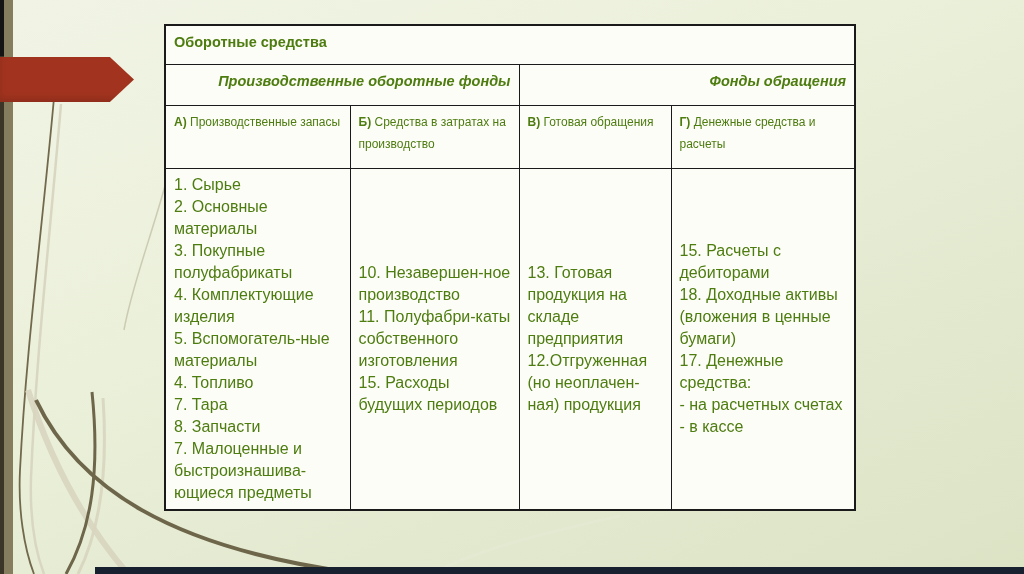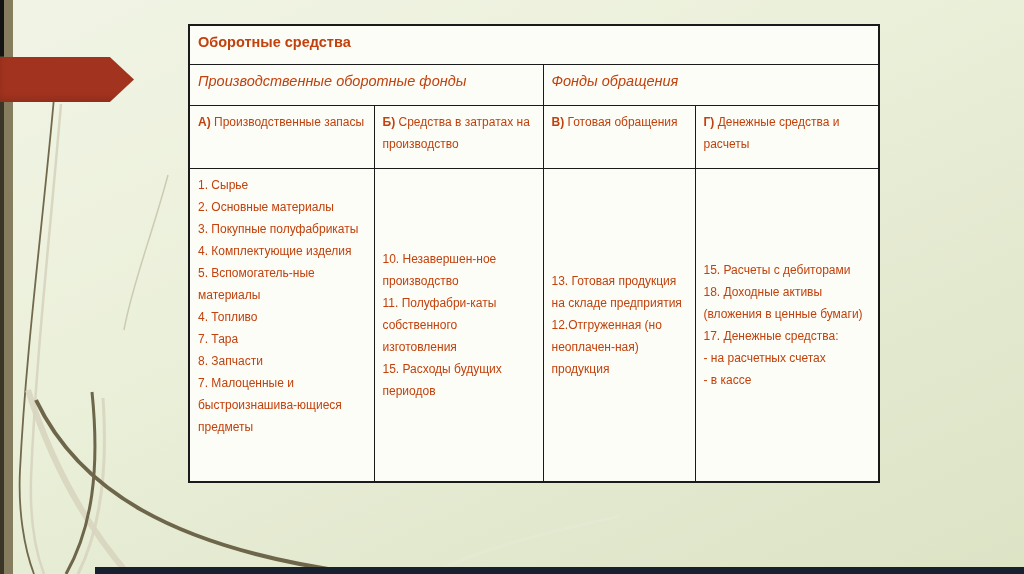--- a/index.html
+++ b/index.html
@@ -28,39 +28,39 @@
   
   .red-arrow {
     position:absolute; left:0; top:57px; width:134px; height:45px;
     background:#a2341f;
     clip-path:polygon(0 0, 82% 0, 100% 50%, 82% 100%, 0 100%);
     box-shadow:inset 0 -4px 6px rgba(0,0,0,0.12);
   }
 
   
   table.wc {
-    position:absolute; left:188px; top:24px;
+    position:absolute; left:164px; top:24px;
     width:690px; height:459px;
     border-collapse:collapse; table-layout:fixed;
     background:#fdfdf8;
     border:2px solid #1a1a1a;
-    color:#c2410c;
+    color:#4d7c0f;
   }
   table.wc td {
     border:1px solid #1a1a1a;
     padding:5px 8px;
     vertical-align:top;
     font-size:14.5px;
     line-height:22px;
   }
   td.title-cell { height:39px; font-weight:bold; font-size:15px; }
-  td.group-cell { height:41px; font-weight:normal; font-style:italic; font-size:15px; }
+  td.group-cell { height:41px; font-weight:bold; font-style:italic; font-size:15px;text-align:right; }
   tr.colheads td { height:63px; font-size:12px; }
   tr.colheads .prefix { font-weight:bold; }
-  tr.body td { font-size:12px; }
+  tr.body td { font-size:16px; }
   tr.body td.mid { vertical-align:middle; }
   .items div { margin:0; }
 
   
   .caption {
     position:absolute; left:527px; top:496px; width:432px;
     font-size:19.5px; line-height:27px; letter-spacing:0.4px;
     color:#3d3d3d;
   }
 

